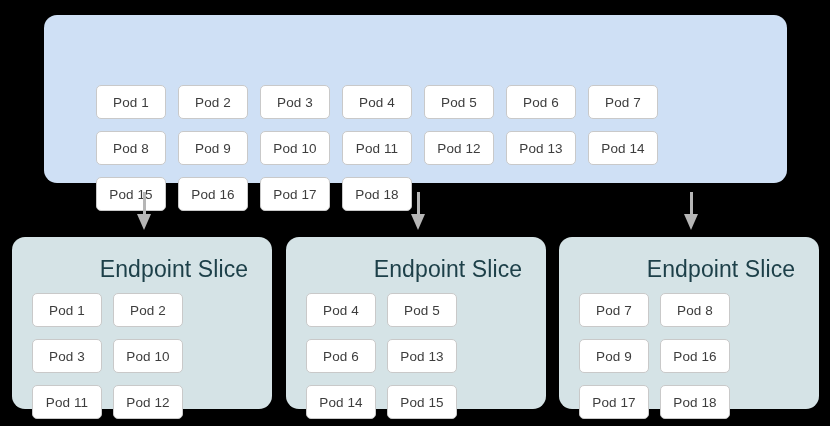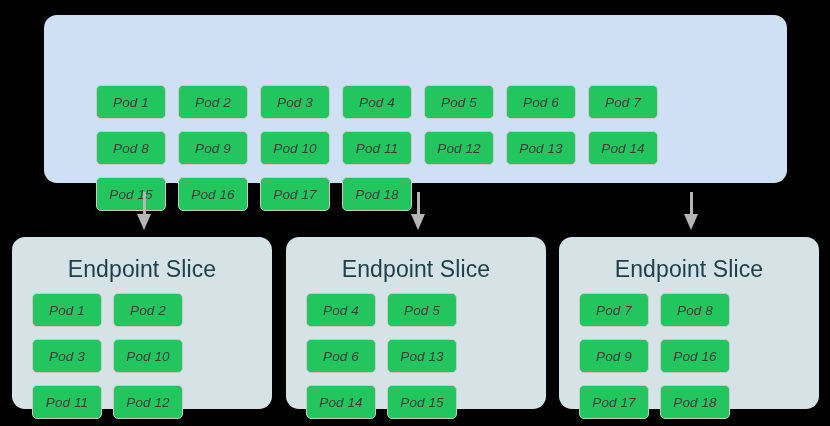--- a/index.html
+++ b/index.html
@@ -48,32 +48,31 @@
   #endpoints-pods {
     left: 52px;
     top: 70px;
     width: 640px;
     gap: 12px 12px;
   }
 
   .pod-chip {
     width: 70px;
     height: 34px;
-    background: #22c55e;
+    background: #ffffff;
     border: 1px solid #c9c9c9;
     border-radius: 5px;
     box-sizing: border-box;
     display: flex;
     align-items: center;
     justify-content: center;
     font-size: 13.5px;
     color: #3d3d3d;
     letter-spacing: 0.1px;
     white-space: nowrap;
-    font-style: italic;
   }
 
   
   .arrow {
     position: absolute;
     top: 192px;
     width: 20px;
     height: 38px;
   }
   .arrow-line {
@@ -116,20 +115,21 @@
     position: absolute;
     top: 19px;
     left: 0;
     width: 100%;
     text-align: center;
     font-size: 23px;
     line-height: 27px;
     color: #1d4049;
     letter-spacing: 0.1px;
     font-weight: 400;
+    padding-left: 32px;
   }
 
   .slice-pods {
     left: 20px;
     top: 56px;
     width: 222px;
     gap: 12px 11px;
   }
 </style>
 </head>

